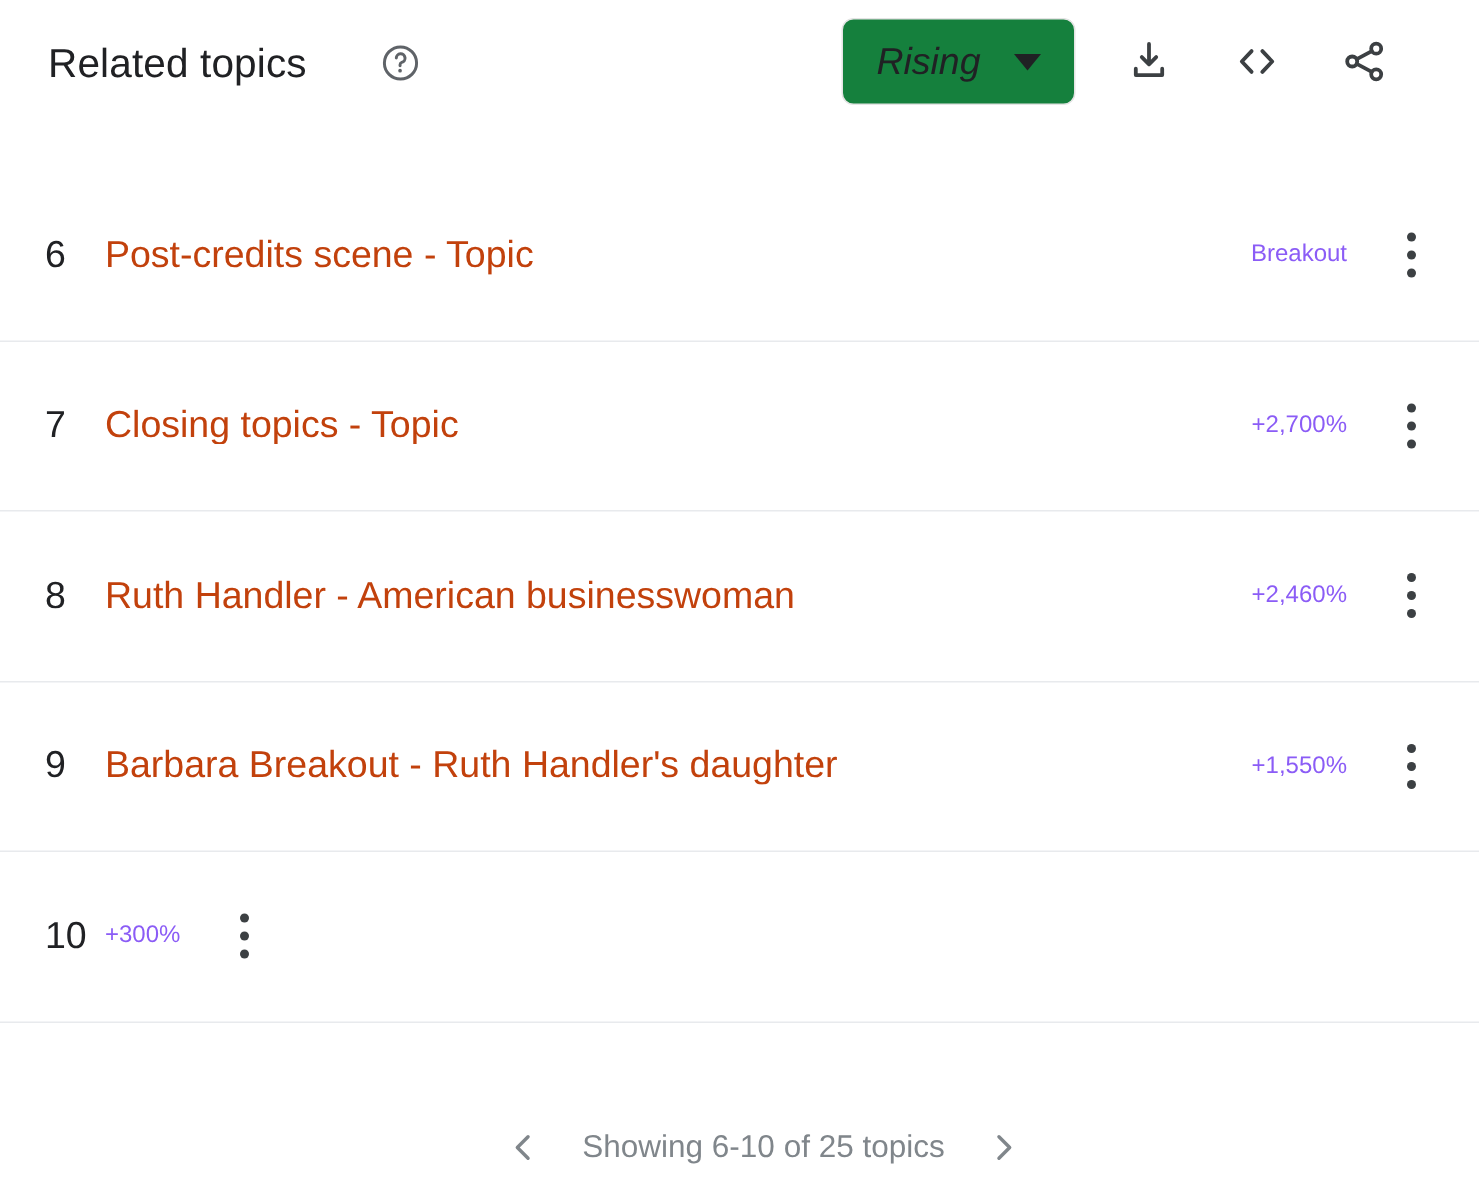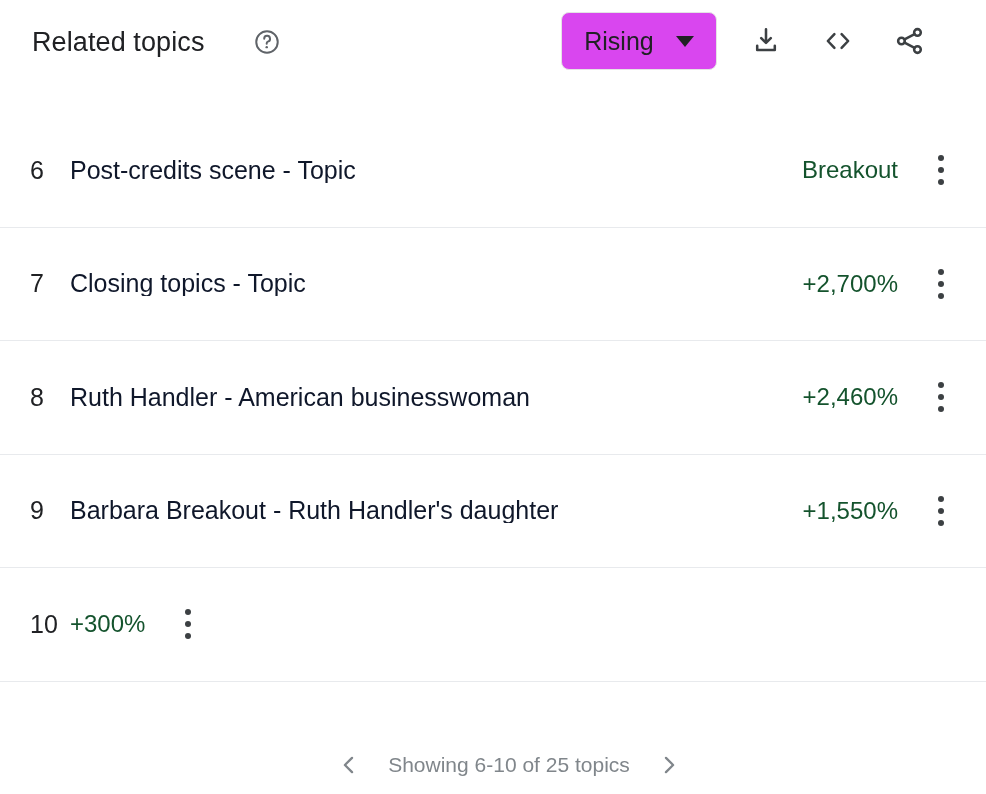--- a/index.html
+++ b/index.html
@@ -60,25 +60,26 @@
     top: 12px;
     display: flex;
     align-items: center;
   }
   .select-box {
     width: 156px;
     height: 58px;
     box-sizing: border-box;
     border: 1px solid #e4e4e4;
     border-radius: 8px;
-    background: #d946ef;
-    display: flex;
-    align-items: center;
-    justify-content: center;
-    cursor: pointer;
+    background: #15803d;
+    display: flex;
+    align-items: center;
+    justify-content: center;
+    cursor: pointer;
+    font-style: italic;
   }
   .select-label {
     font-size: 25px;
     color: #202124;
     line-height: 1;
   }
   .select-caret {
     margin-left: 22px;
     width: 0;
     height: 0;
@@ -119,30 +120,30 @@
     width: 40px;
     margin-left: 30px;
     font-size: 25px;
     color: #202124;
     text-align: left;
     flex: none;
     line-height: 1;
   }
   .topic-name {
     font-size: 25px;
-    color: #0f172a;
+    color: #c2410c;
     line-height: 1;
     flex: 1 1 auto;
     white-space: nowrap;
     overflow: hidden;
     text-overflow: ellipsis;
   }
   .topic-value {
-    font-size: 24px;
-    color: #14532d;
+    font-size: 16px;
+    color: #8b5cf6;
     line-height: 1;
     flex: none;
     text-align: left;
     margin-right: 28px;
   }
   .row-menu {
     flex: none;
     width: 30px;
     height: 40px;
     margin-right: 30px;

